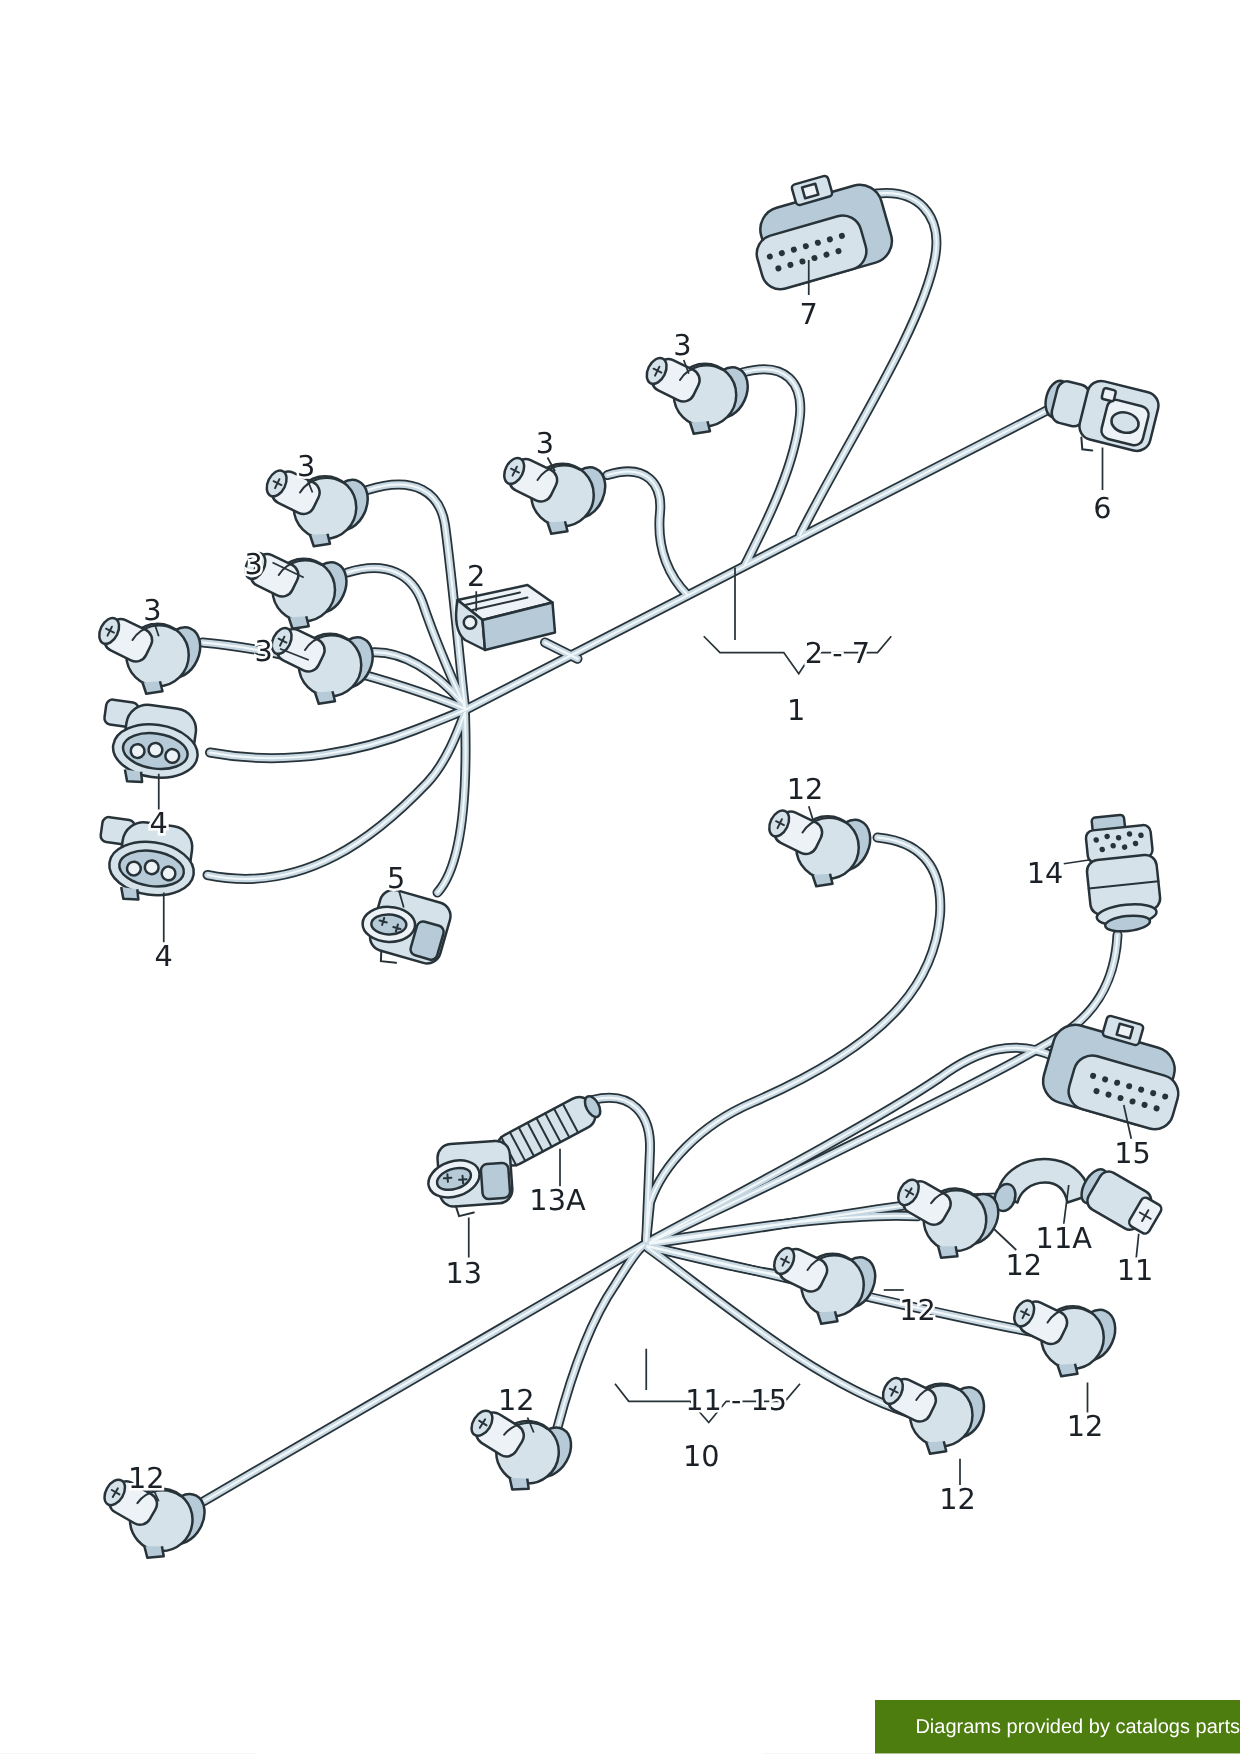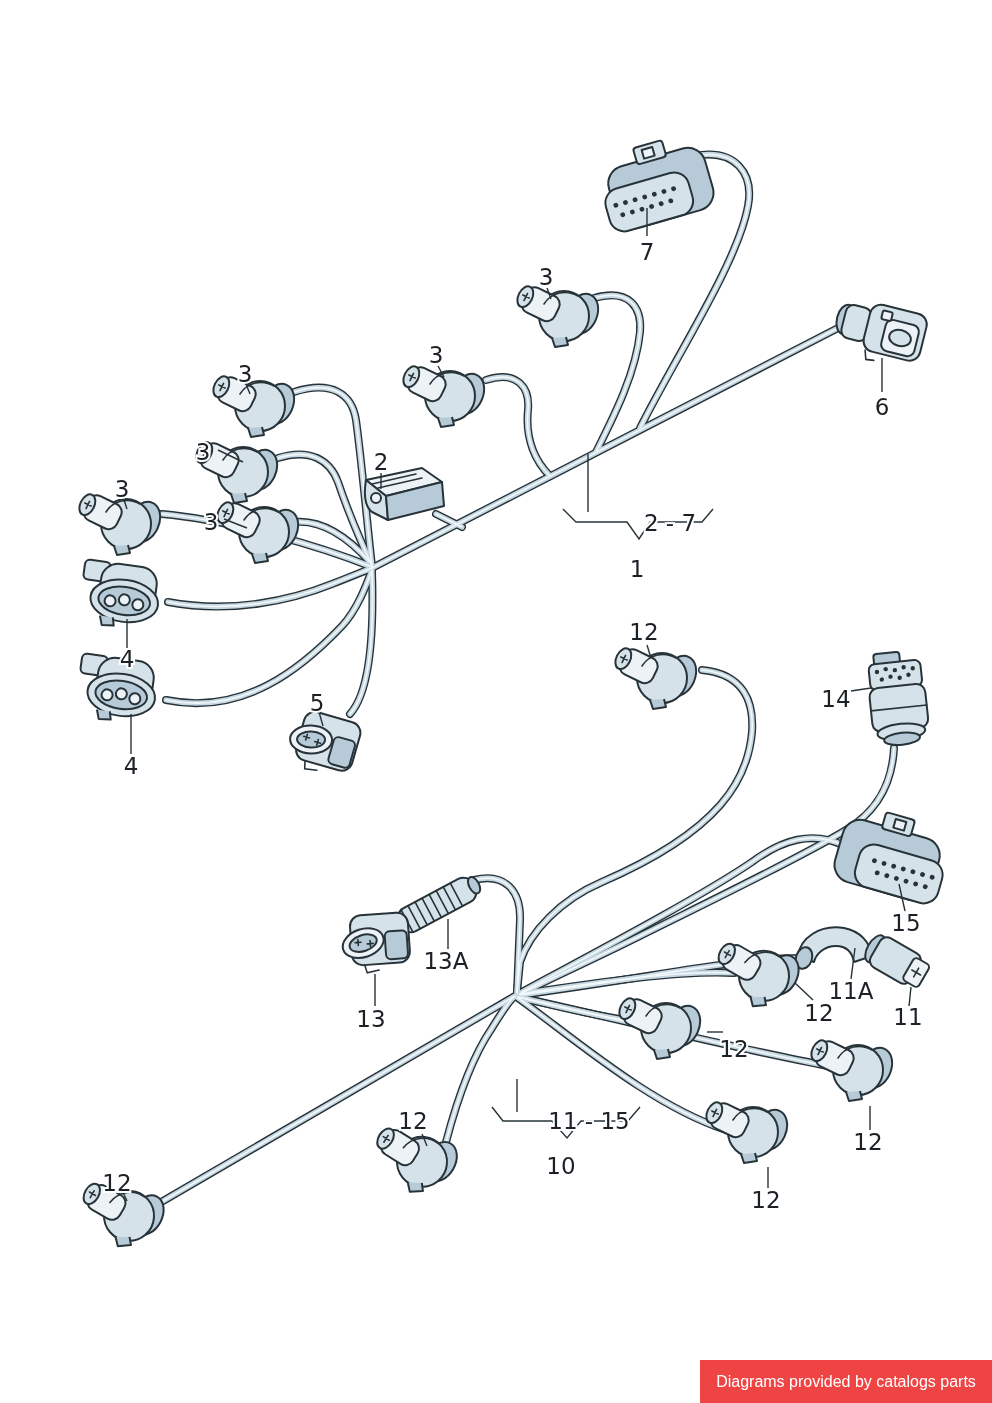--- a/index.html
+++ b/index.html
@@ -17,22 +17,22 @@
   
   .wireO{fill:none;stroke:#273339;stroke-width:8;stroke-linecap:round;}
   .wireF{fill:none;stroke:#c7d8e2;stroke-width:5.2;stroke-linecap:round;}
   .wireC{fill:none;stroke:#f3f8fa;stroke-width:1.6;stroke-linecap:round;}
 
   .callout-line{fill:none;stroke:#273339;stroke-width:1.4;}
   .bracket{fill:none;stroke:#273339;stroke-width:1.4;}
   .callout{font:23px "DejaVu Sans",sans-serif;fill:#1b2126;text-anchor:middle;
            dominant-baseline:central;paint-order:stroke;stroke:#ffffff;stroke-width:4px;}
 
-  .footer{position:absolute;right:0;bottom:0;width:292px;height:43px;background:#ef4444;
-          color:#ffffff;display:flex;align-items:center;justify-content:center;
+  .footer{position:absolute;right:0;bottom:0;width:292px;height:43px;background:#4d7c0f;
+          color:#ffffff;display:flex;align-items:center;justify-content:flex-end;
           font:16px "Liberation Sans",sans-serif;}
 </style>
 </head>
 <body>
 
 <div class="page">
 <svg width="992" height="1403" viewBox="0 0 992 1403">
 
   <defs>
 

